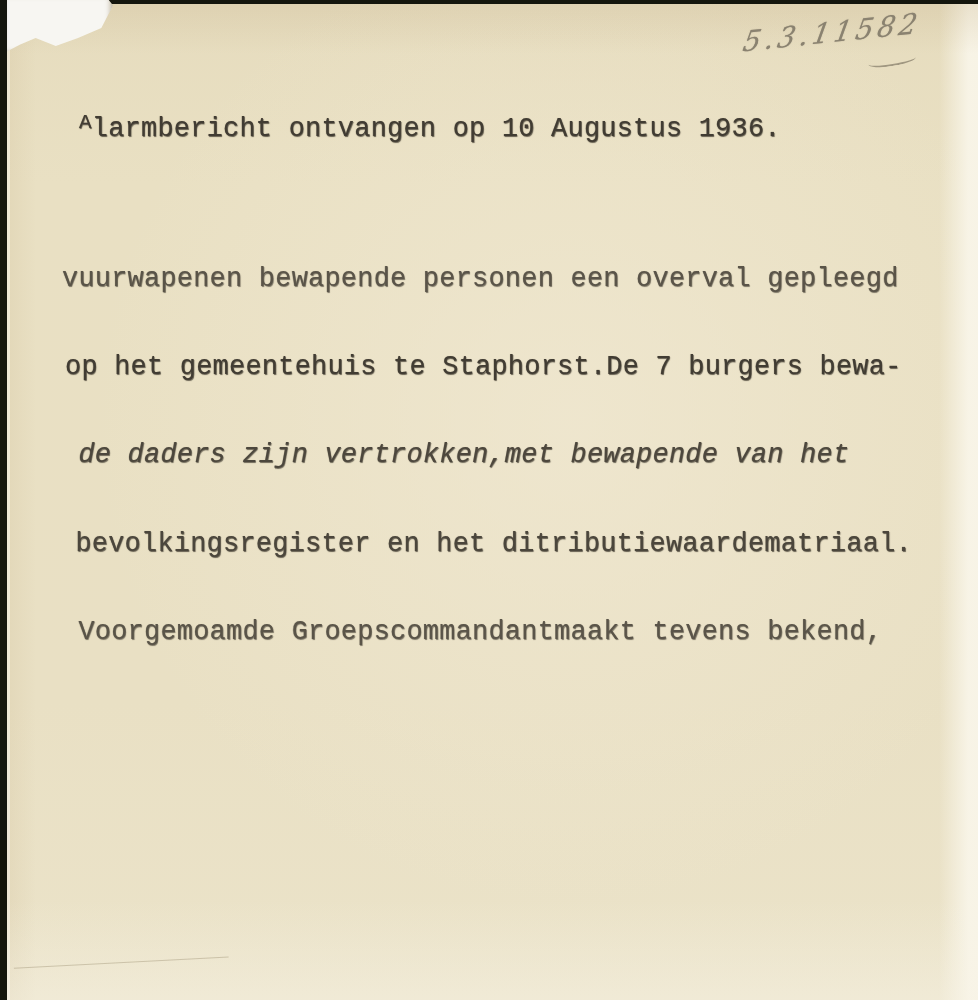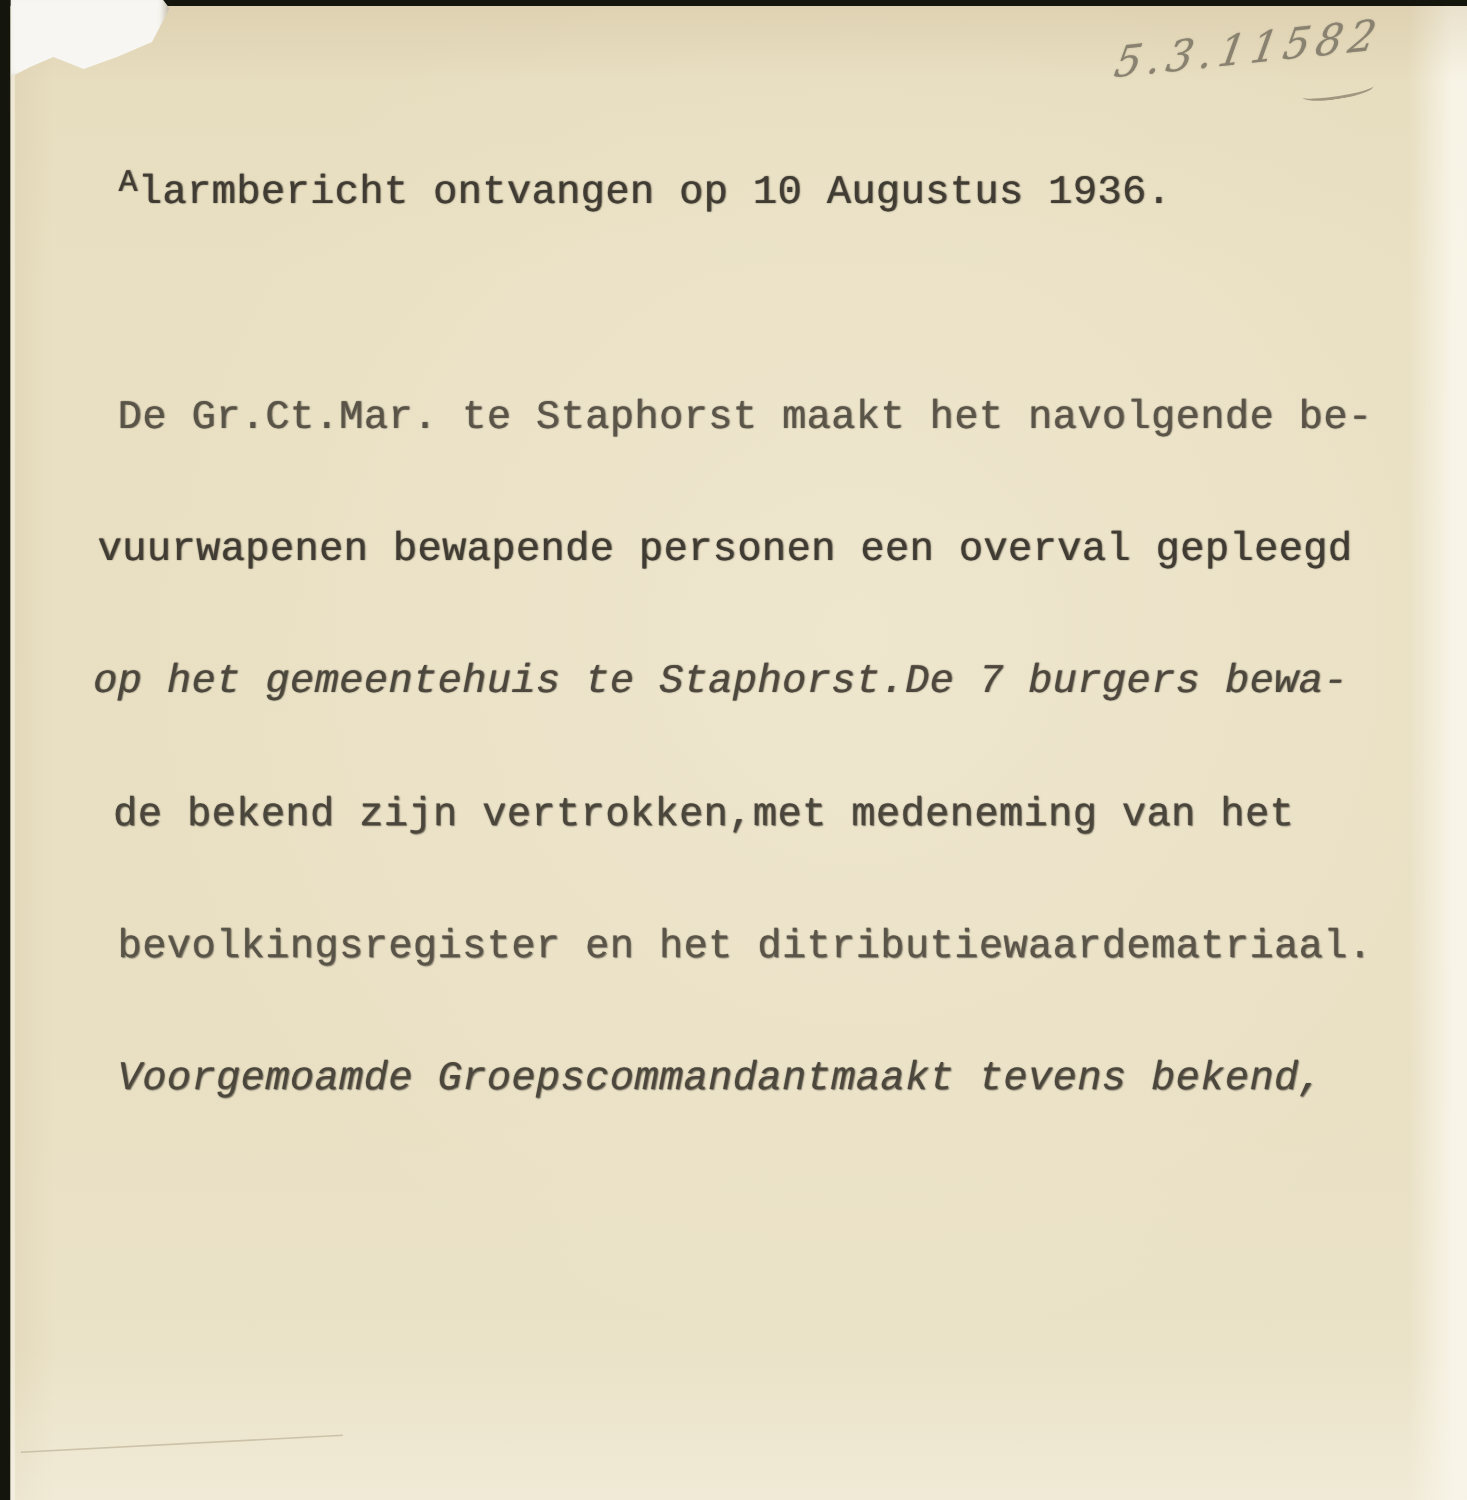--- a/index.html
+++ b/index.html
@@ -84,24 +84,23 @@
   <div class="paper"></div>
   <div class="edge-light"></div>
   <div class="torn"></div>
 
   <div class="annotation">5.3.11582</div>
   <div class="annotation-underline"></div>
 
   <div class="content">
     <div class="title-line"><span class="raised-a">A</span><span>larmbericht ontvangen op 10 Augustus 1936.</span></div>
 
-    <div class="line"> De Gr.Ct.Mar. te Staphorst maakt het navolgende be-</div>
     <div class="line">vuurwapenen bewapende personen een overval gepleegd</div>
     <div class="line">op het gemeentehuis te Staphorst.De 7 burgers bewa-</div>
-    <div class="line"> de bekend zijn vertrokken,met medeneming van het</div>
+    <div class="line"> de daders zijn vertrokken,met bewapende van het</div>
     <div class="line"> bevolkingsregister en het ditributiewaardematriaal.</div>
     <div class="line"> Voorgemoamde Groepscommandantmaakt tevens bekend,</div>
     
     
     
     
     
     
     
     

